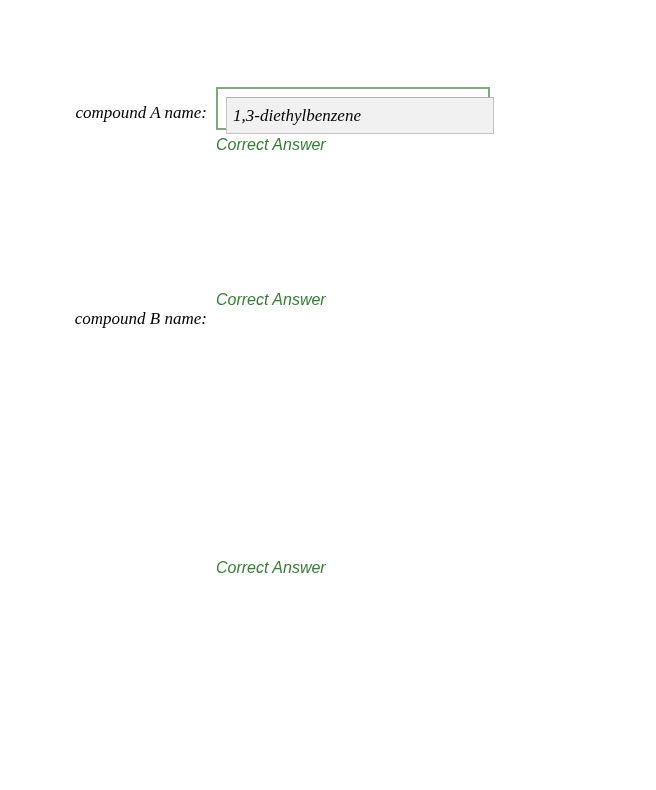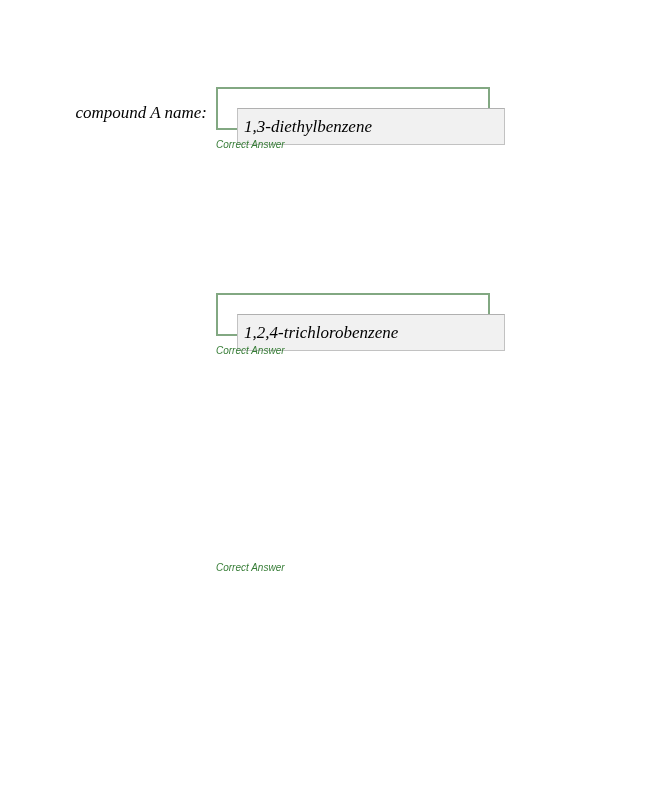--- a/index.html
+++ b/index.html
@@ -33,65 +33,63 @@
   }
   .field {
     position: absolute;
     left: 196px;
     top: 0;
   }
   .answer-wrap {
     width: 274px;
     height: 43px;
     border: 2px solid var(--box_border_green, #82a882);
-    padding: 15px;
+    padding: 4px;
     background: #ffffff;
   }
   .answer-input {
     display: block;
     width: 268px;
     height: 37px;
     border: 1px solid var(--input_border_gray, #c2c2c2);
     border-top-color: #b0b0b0;
     background: var(--input_bg, #f1f1f1);
     font-family: "Liberation Serif", serif;
     font-size: 17px;
     color: #000;
     padding: 0 4px 0 6px;
     outline: none;
   }
   .correct-link {
     display: inline-block;
     margin-top: 3px;
     font-family: "Liberation Sans", sans-serif;
-    font-size: 10px;
+    font-size: 16px;
     line-height: 15px;
     color: var(--correct_green, #377d37);
     text-decoration: none;
     cursor: pointer;
   }
 </style>
 </head>
 <body>
 
 <div class="qrow" id="row-a">
   <div class="qlabel">compound A name:</div>
   <div class="field">
     <div class="answer-wrap">
       <input class="answer-input" type="text" value="1,3-diethylbenzene" style="">
     </div>
     <a class="correct-link">Correct Answer</a>
   </div>
 </div>
 
 <div class="qrow" id="row-b">
+  <div class="qlabel">compound B name:</div>
   <div class="field">
-    <div class="answer-wrap">
-      <input class="answer-input" type="text" value="1,2,4-trichlorobenzene" style="">
-    </div>
     <a class="correct-link">Correct Answer</a>
   </div>
 </div>
 
 <div class="qrow" id="row-c">
   <div class="field">
     <a class="correct-link">Correct Answer</a>
   </div>
 </div>
 

